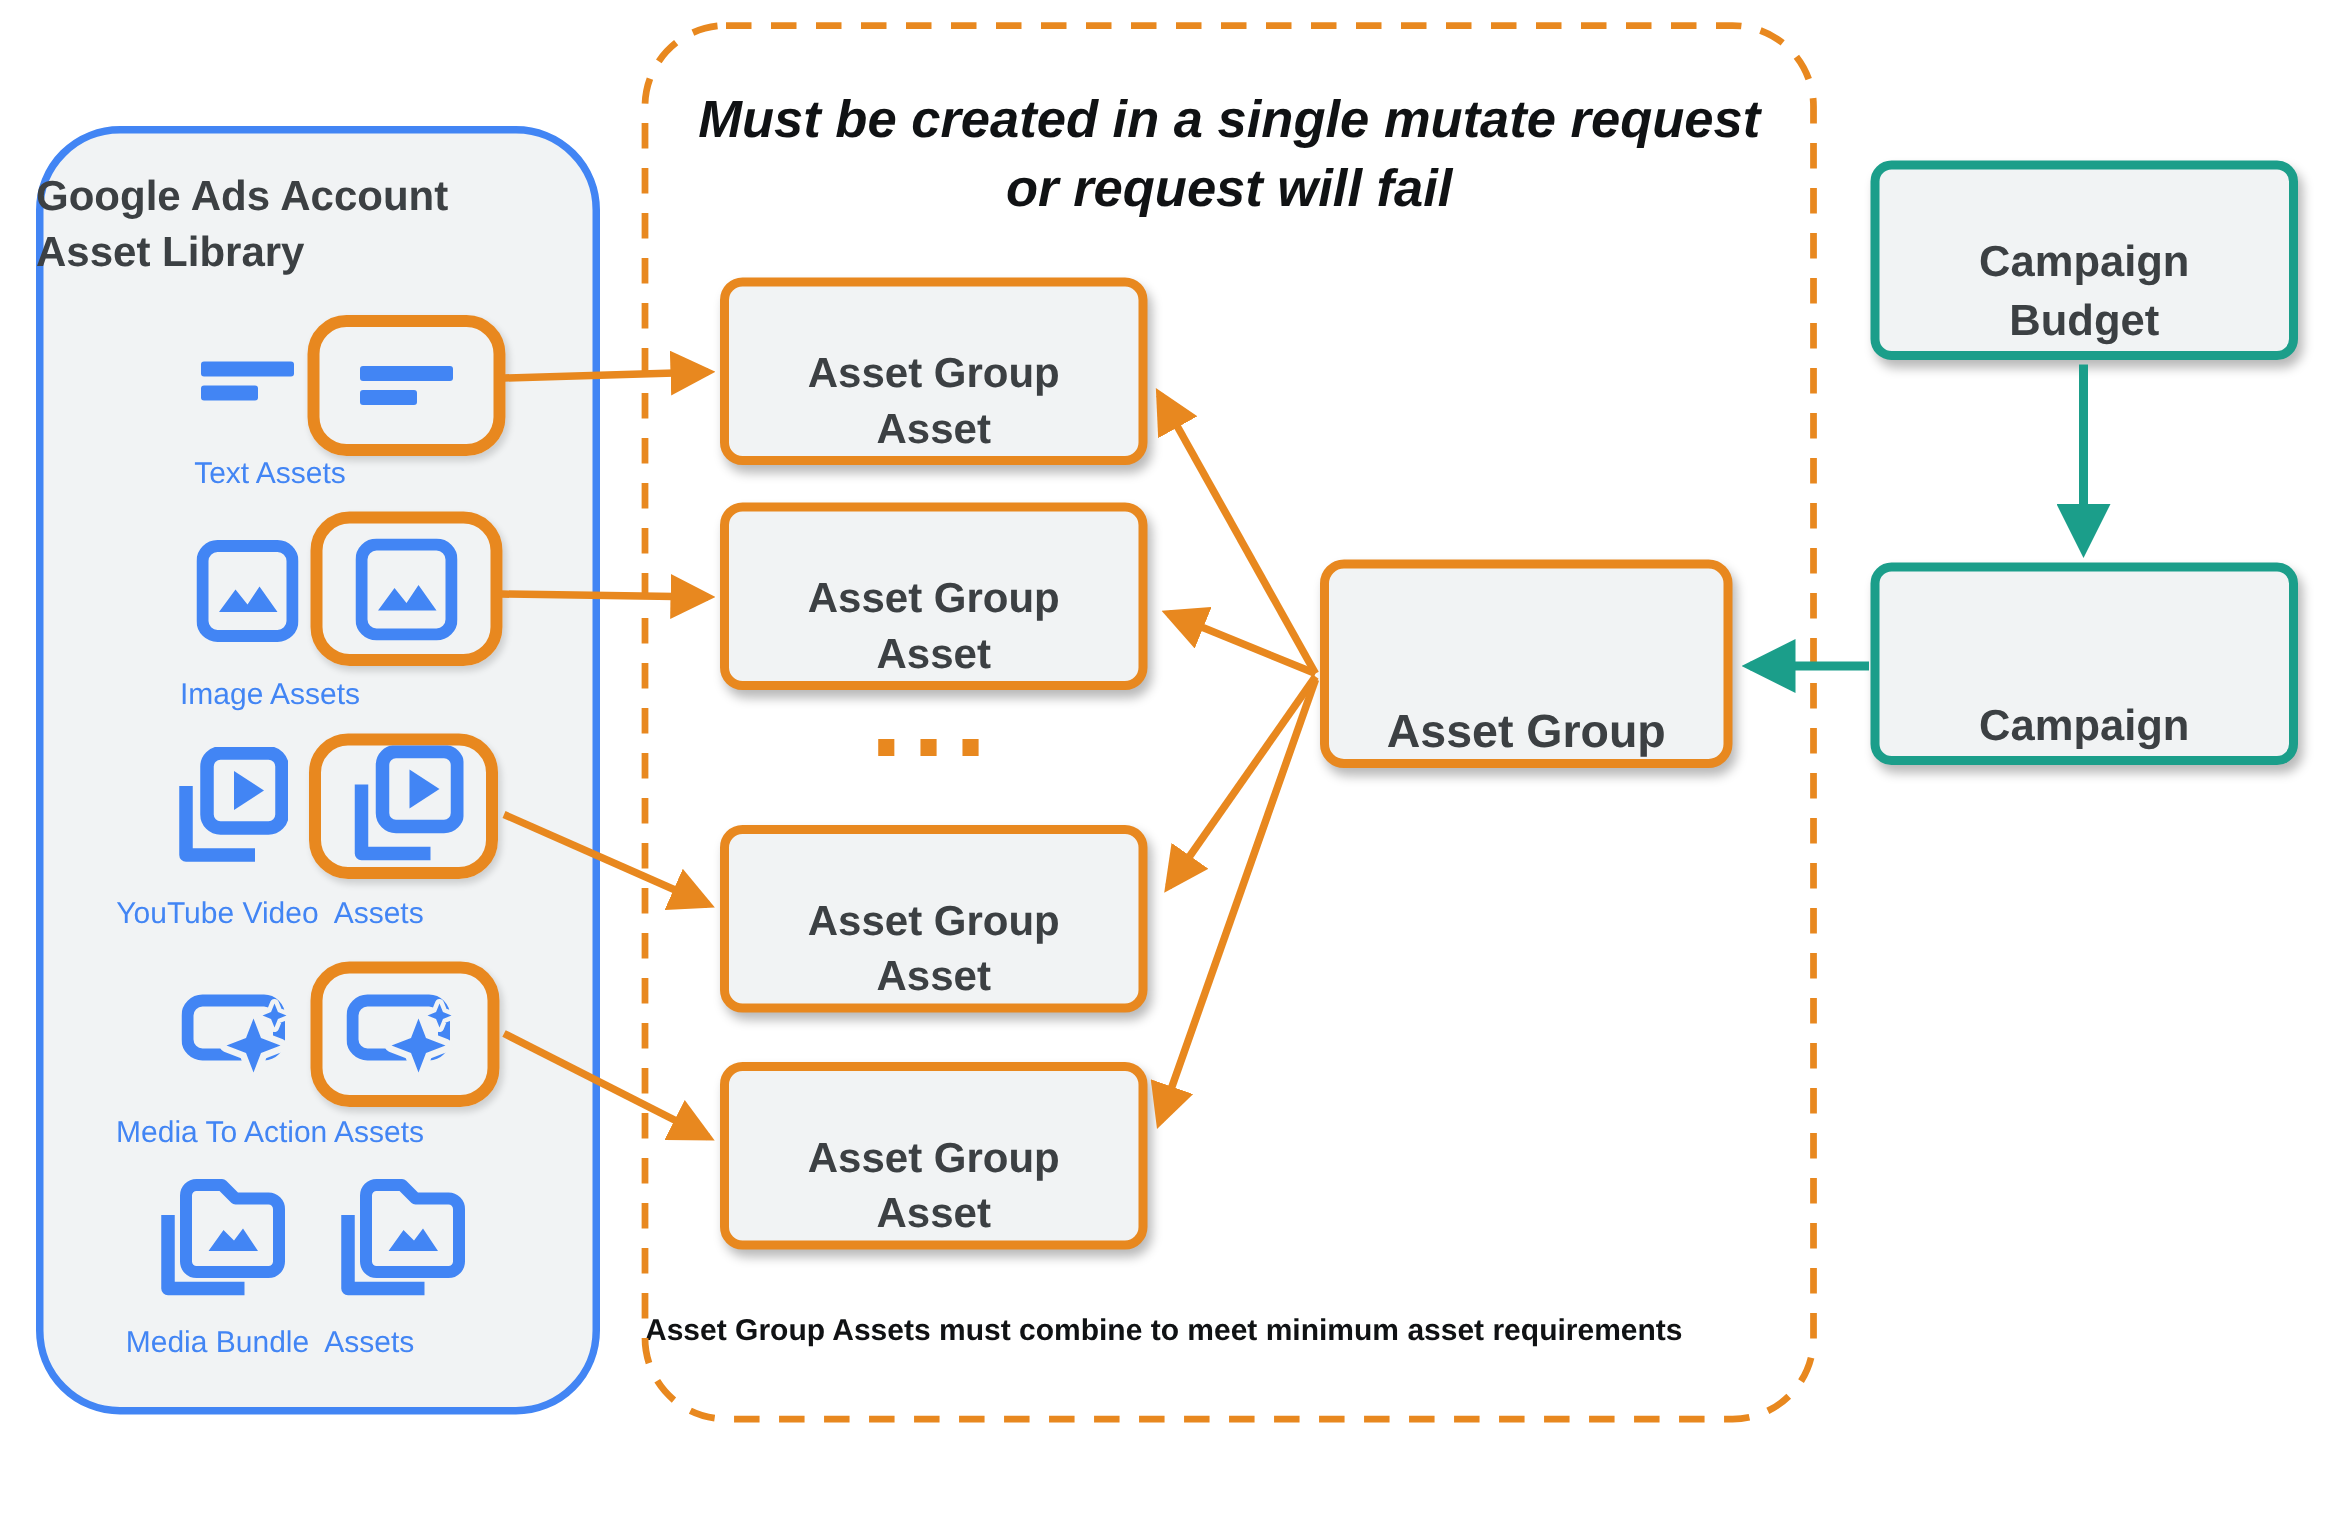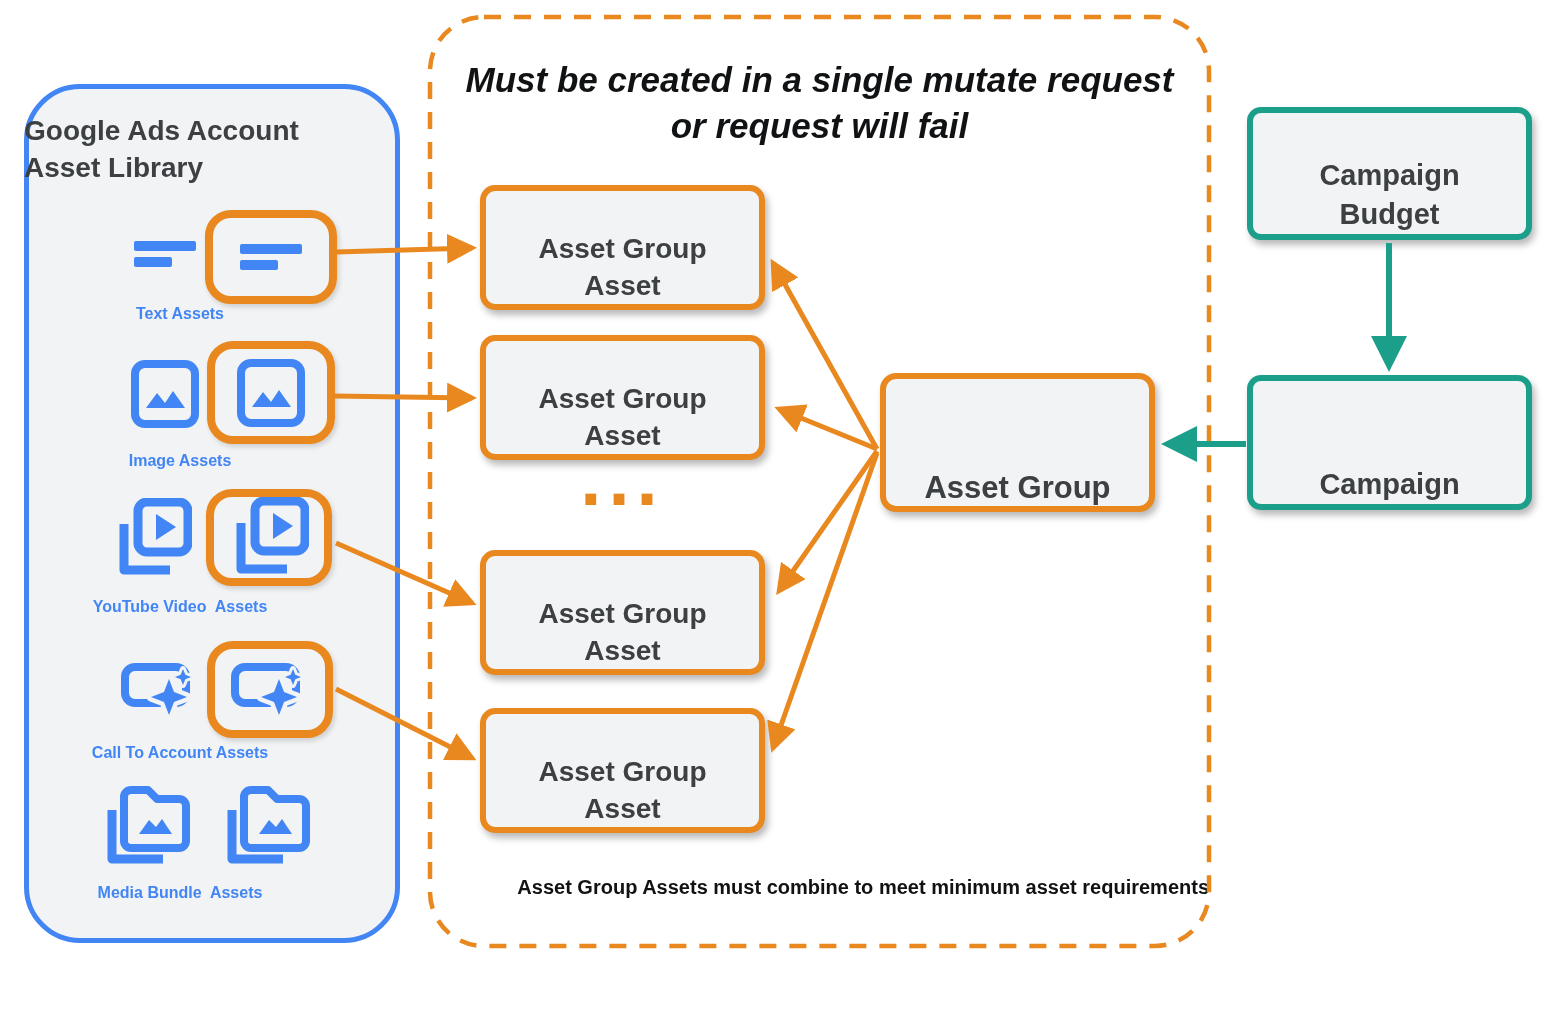--- a/index.html
+++ b/index.html
@@ -9,21 +9,21 @@
   html,body{margin:0;padding:0;background:#fff;}
   .canvas{position:relative;width:1552px;height:1017px;background:#fff;
     font-family:"Liberation Sans",sans-serif;overflow:hidden;}
 
   
   .lib-panel{position:absolute;left:24px;top:84px;width:376px;height:859px;box-sizing:border-box;
     border:5px solid var(--blue);border-radius:56px;background:var(--box-fill);}
   .lib-title{position:absolute;left:24px;width:376px;top:112px;text-align:left;
     font-size:28px;line-height:37px;font-weight:700;color:var(--text-dark);white-space:pre-line;}
   .lib-label{position:absolute;left:24px;width:312px;text-align:center;
-    font-size:16px;font-weight:700;color:var(--blue);white-space:pre-wrap;}
+    font-size:20px;font-weight:400;color:var(--blue);white-space:pre-wrap;}
   .wrap{position:absolute;box-sizing:border-box;border:8px solid var(--orange);border-radius:26px;
     display:flex;align-items:center;justify-content:center;box-shadow:2px 3px 5px rgba(0,0,0,.15);}
   .licon{position:absolute;display:block;}
 
   
   .sb{stroke:var(--blue);fill:none;stroke-linejoin:round;}
   .fb{fill:var(--blue);}
   .halo{stroke:var(--box-fill);paint-order:stroke;stroke-linejoin:round;}
 
   
@@ -34,21 +34,21 @@
     font-weight:700;color:var(--text-dark);box-shadow:3px 5px 7px rgba(0,0,0,.28);}
   .pre{white-space:pre-line;}
   .aga{left:480px;width:285px;height:125px;border:6px solid var(--orange);border-radius:15px;
     font-size:28px;line-height:37px;}
   .ag{left:880px;top:373px;width:275px;height:139px;border:6px solid var(--orange);border-radius:16px;
     font-size:31px;}
   .teal-node{left:1247px;width:285px;border:6px solid var(--teal);border-radius:14px;
     font-size:29px;line-height:39px;}
   .dots{position:absolute;left:480px;width:285px;top:457px;text-align:center;color:var(--orange);
     font-size:76px;font-weight:800;letter-spacing:7px;line-height:44px;}
-  .mutate-footnote{position:absolute;left:430px;width:779px;top:876px;text-align:right;
+  .mutate-footnote{position:absolute;left:430px;width:779px;top:876px;text-align:left;
     font-weight:700;font-size:20px;color:var(--ink);}
   .page-note{position:absolute;left:40px;top:983px;font-weight:700;font-size:21px;color:var(--ink);}
 
   .overlay{position:absolute;left:0;top:0;z-index:30;pointer-events:none;}
   .oline{stroke:var(--orange);stroke-width:5;fill:none;}
   .tline{stroke:var(--teal);stroke-width:6;fill:none;}
   .dashed{stroke:var(--orange);stroke-width:4.5;fill:none;stroke-dasharray:17 13;}
   .defs-hidden{position:absolute;width:0;height:0;overflow:hidden;}
 </style>
 </head>
@@ -119,21 +119,21 @@
   <div class="lib-label" style="top:598px">YouTube Video  Assets</div>
 
   <svg class="licon" style="left:121px;top:661px" width="78" height="58">
       <use href="#i-cta"></use>
     </svg>
   <div class="wrap" style="left:207px;top:641px;width:126px;height:97px">
     <svg width="78" height="58">
         <use href="#i-cta"></use>
       </svg>
   </div>
-  <div class="lib-label" style="top:744px">Call To Account Assets</div>
+  <div class="lib-label" style="top:744px">Media To Action Assets</div>
 
   <svg class="licon" style="left:101px;top:782px" width="92" height="88">
       <use href="#i-media"></use>
     </svg>
   <svg class="licon" style="left:221px;top:782px" width="92" height="88">
       <use href="#i-media"></use>
     </svg>
   <div class="lib-label" style="top:884px">Media Bundle  Assets</div>
 
   <div class="mutate-title">Must be created in a single mutate request

